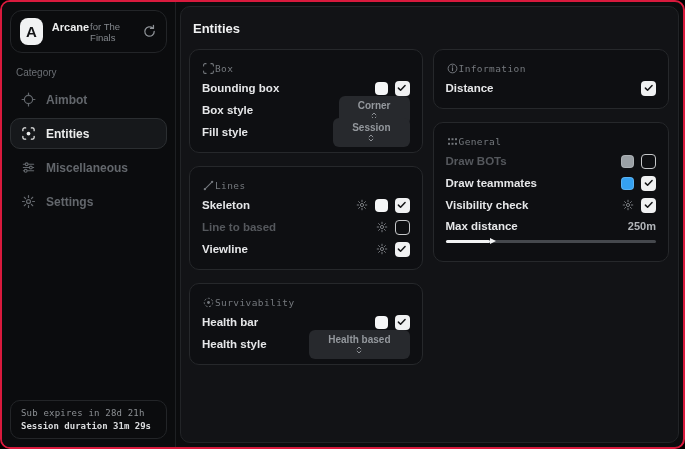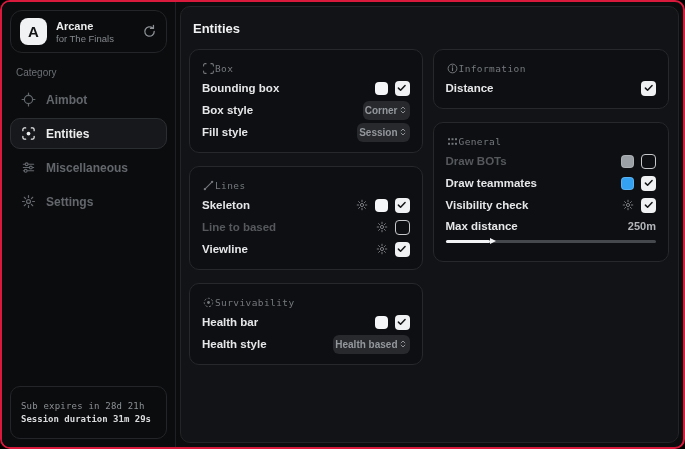--- a/index.html
+++ b/index.html
@@ -5,31 +5,31 @@
   html,body{margin:0;padding:0;background:#000;width:685px;height:449px;overflow:hidden;
     font-family:"Liberation Sans",sans-serif;-webkit-font-smoothing:antialiased;}
   .window{position:absolute;inset:0;box-sizing:border-box;border:2px solid #d91a3d;
     border-radius:10px;background:#0b0c0e;overflow:hidden;}
   
   .sidebar{position:absolute;left:0;top:0;bottom:0;width:174px;background:#0b0c0e;
     border-right:1px solid #1e2023;box-sizing:border-box;padding:8px;display:flex;flex-direction:column;}
   .logo-card{border:1px solid #232528;border-radius:12px;padding:7px 9px;display:flex;align-items:center;gap:9px;}
   .logo-badge{width:27px;height:27px;border-radius:8px;background:#f1f2f3;color:#131416;
     display:flex;align-items:center;justify-content:center;font-weight:bold;font-size:15px;}
-  .logo-texts{display:flex;flex-direction:column;gap:1px;}
+  .logo-texts{display:flex;flex-direction:row;gap:1px;}
   .logo-title{color:#eceded;font-size:11px;font-weight:bold;}
   .logo-sub{color:#84888d;font-size:9.5px;}
   .logo-refresh{margin-left:auto;color:#8b8f94;display:flex;}
   .category-label{color:#6b6f74;font-size:10px;margin:14px 6px 6px 6px;}
   .nav{display:flex;flex-direction:column;gap:3px;}
   .nav-item{display:flex;align-items:center;gap:10px;padding:7px 10px;border-radius:10px;
     border:1px solid transparent;color:#63676c;font-size:12px;font-weight:600;cursor:pointer;}
   .nav-item.active{color:#eceded;background:#16181b;border-color:#2b2e31;}
   .nav-item .nicon{display:flex;}
-  .sidebar-footer{margin-top:auto;border:1px solid #232528;border-radius:10px;padding:14px 10px;
+  .sidebar-footer{margin-top:auto;border:1px solid #232528;border-radius:10px;padding:7px 10px;
     font-family:"DejaVu Sans Mono",monospace;display:flex;flex-direction:column;gap:3px;}
   .foot1{color:#8d9195;font-size:9px;letter-spacing:0.2px;}
   .foot2{color:#d9dbdd;font-size:9px;font-weight:bold;}
   
   .main-panel{position:absolute;left:178px;top:4px;right:4px;bottom:4px;box-sizing:border-box;
     background:#121316;border:1px solid #222427;border-radius:10px;padding:14px 9px 0 8px;}
   .main-title{color:#f0f1f2;font-size:13px;font-weight:bold;margin:0 0 13px 4px;}
   .columns{display:flex;gap:10px;align-items:flex-start;}
   .col-left{width:237px;display:flex;flex-direction:column;gap:13px;}
   .col-right{width:240px;display:flex;flex-direction:column;gap:13px;}
@@ -38,21 +38,21 @@
     font-family:"DejaVu Sans Mono",monospace;font-size:9.5px;height:18px;letter-spacing:0.4px;text-align:right;}
   .row{display:flex;align-items:center;height:22px;}
   .row-label{color:#e6e7e9;font-size:11.5px;font-weight:600;}
   .row.dim .row-label{color:#55585d;}
   .controls{margin-left:auto;display:flex;align-items:center;gap:7px;}
   .swatch{width:13px;height:13px;border-radius:4px;border:1px solid rgba(255,255,255,0.18);box-sizing:border-box;cursor:pointer;}
   .checkbox{width:15px;height:15px;border-radius:4px;box-sizing:border-box;cursor:pointer;}
   .checkbox.checked{background:#f0f1f2;display:flex;align-items:center;justify-content:center;}
   .checkbox.unchecked{border:1.5px solid #c6c8ca;background:transparent;}
   .dropdown{background:#27292d;border-radius:6px;color:#94989d;font-size:10px;font-weight:600;
-    padding:4px 2px;display:flex;align-items:center;gap:0;cursor:pointer;}
+    padding:4px 19px;display:flex;align-items:center;gap:0;cursor:pointer;flex-direction:column;}
   .gear-mini{color:#7c8084;display:flex;cursor:pointer;}
   .slider-group{margin-top:1px;}
   .slider-head{display:flex;align-items:center;height:18px;}
   .slider-value{margin-left:auto;color:#b2b5b9;font-size:11px;font-weight:600;}
   .slider-track{position:relative;height:2.5px;background:#45484d;border-radius:2px;margin:5px 0 9px 0;cursor:pointer;}
   .slider-fill{position:absolute;left:0;top:0;bottom:0;background:#f2f3f4;border-radius:2px;}
   .slider-thumb{position:absolute;right:-6px;top:50%;transform:translateY(-50%);width:0;height:0;
     border-top:3.5px solid transparent;border-bottom:3.5px solid transparent;border-left:6.5px solid #f2f3f4;}
   svg{display:block;}
 </style>

